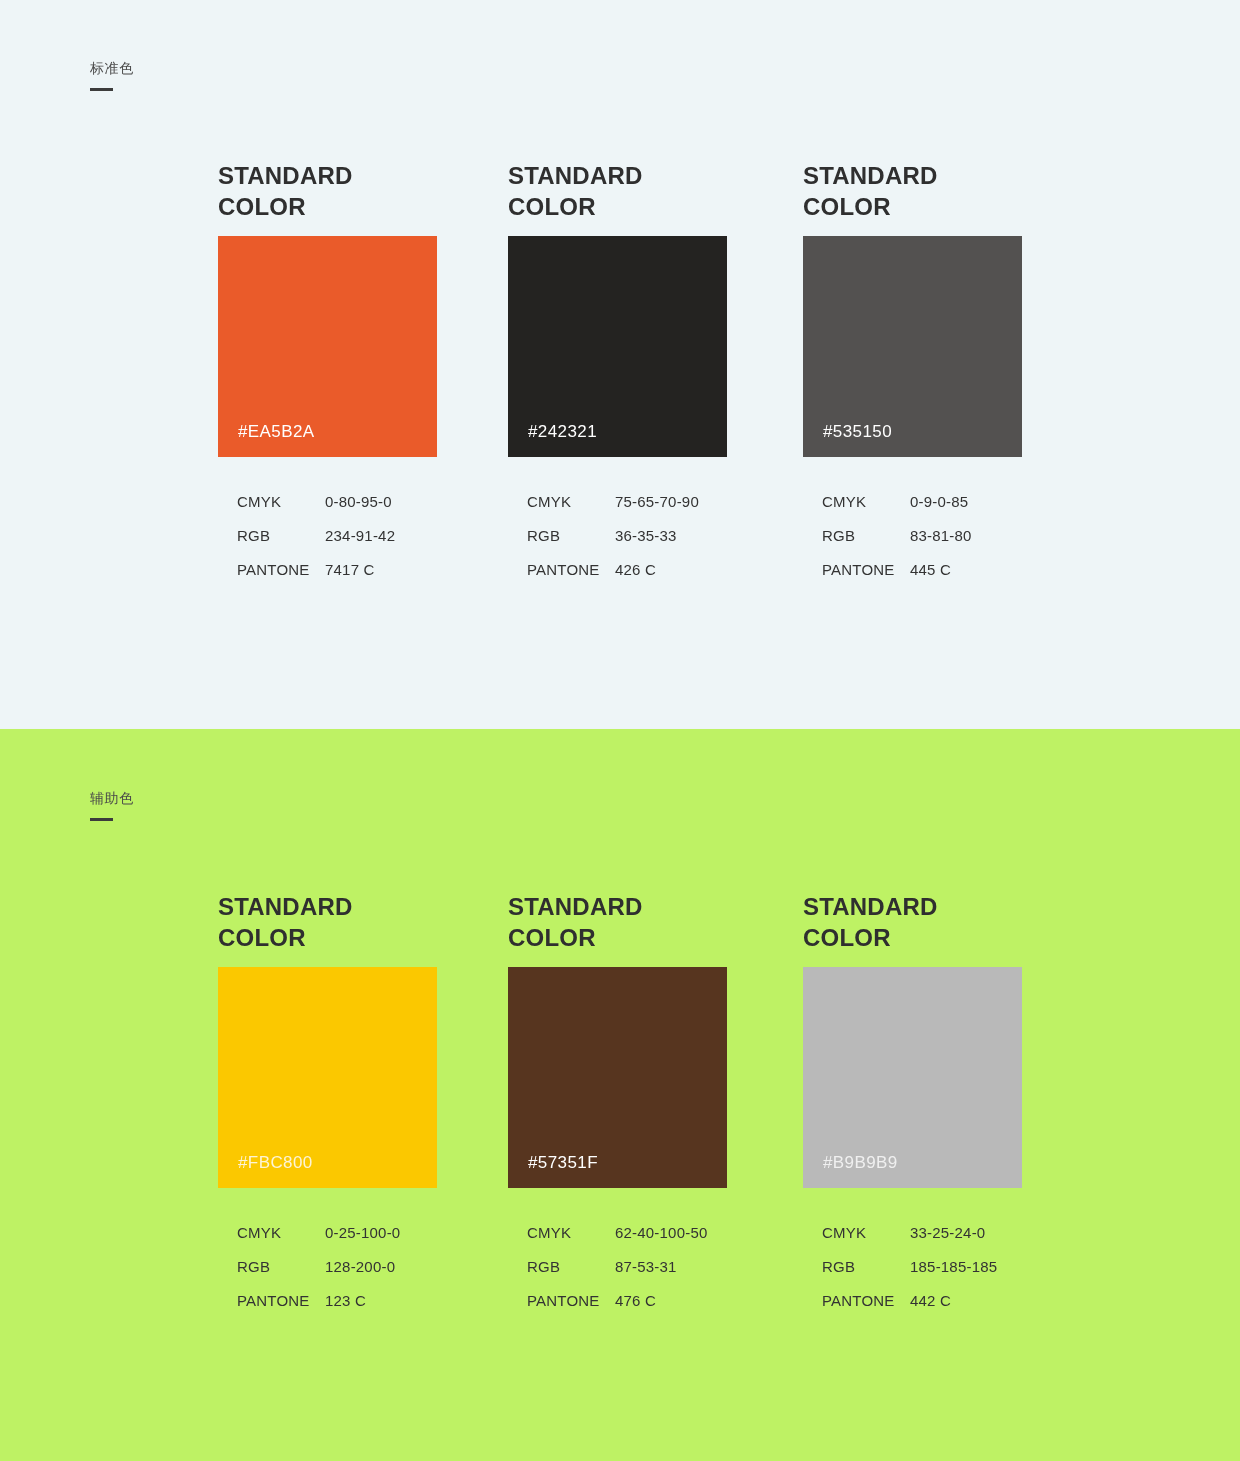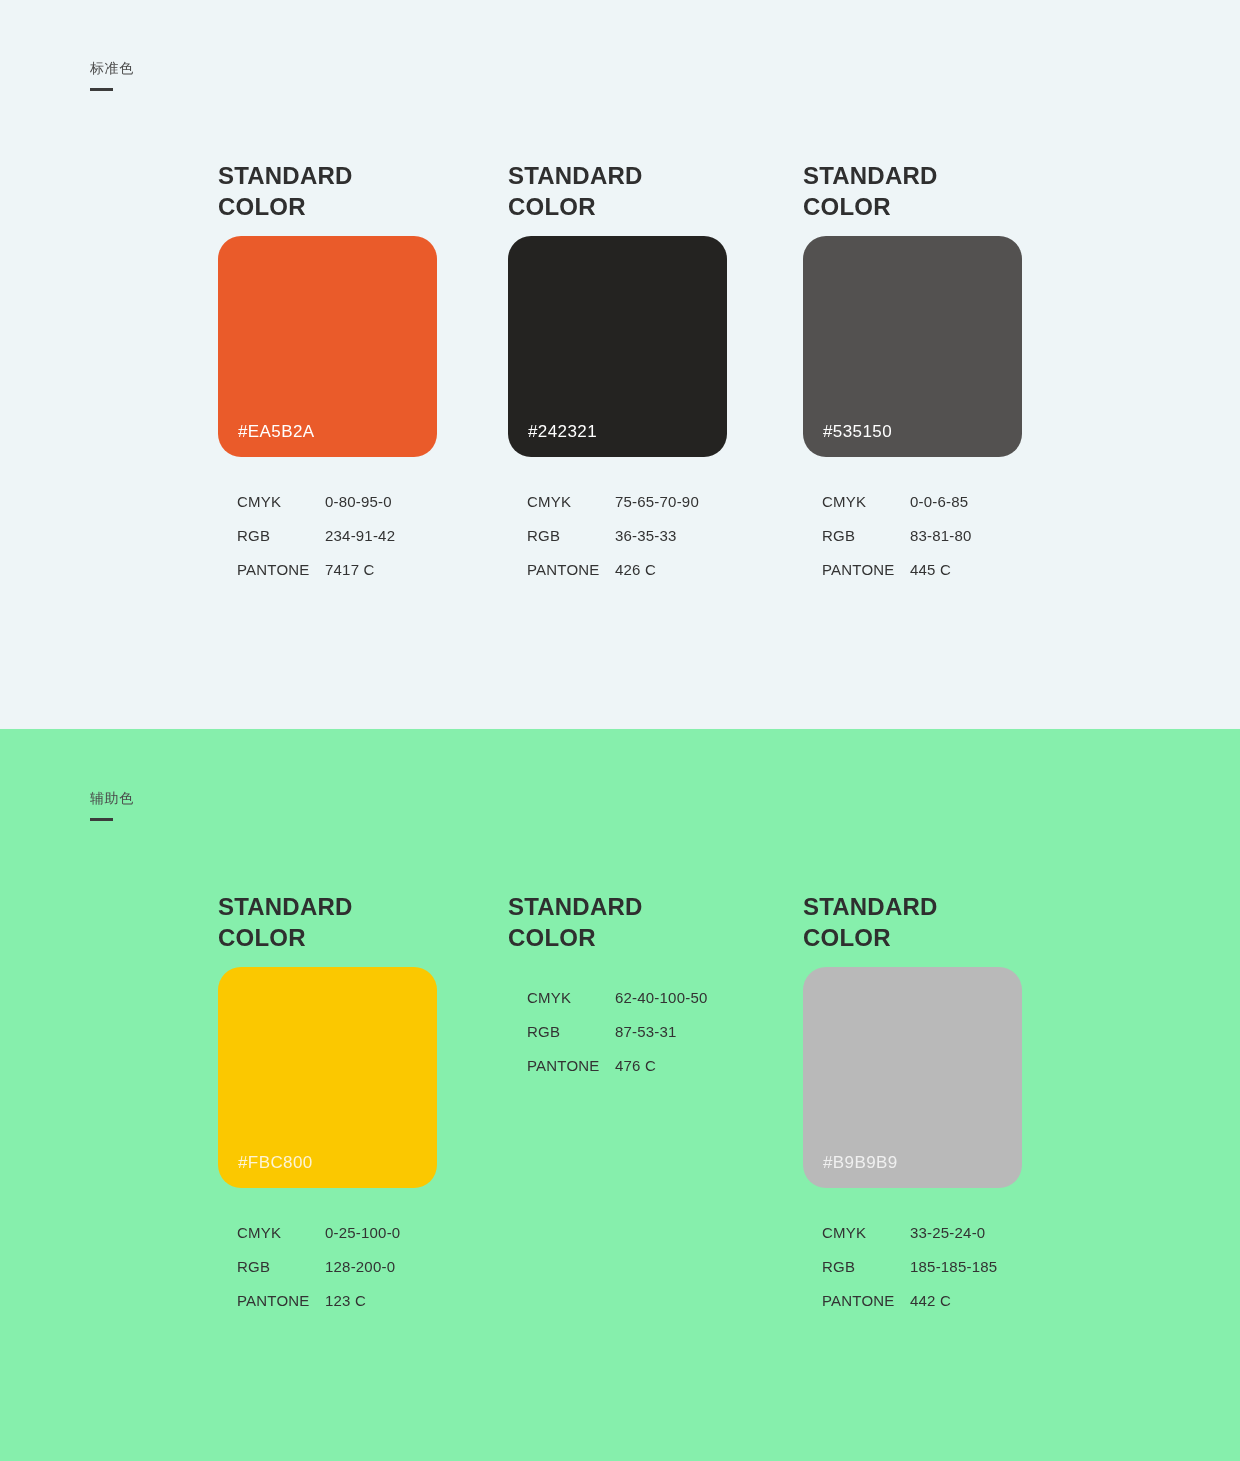--- a/index.html
+++ b/index.html
@@ -28,21 +28,21 @@
     width: 1240px;
     background: #eef5f7;
   }
   .section--primary {
     top: 0;
     height: 728px;
   }
   .section--secondary {
     top: 729px;
     height: 732px;
-    background: #86efac;
+    background: #bef264;
   }
 
   
   .section-head {
     position: absolute;
     left: 90px;
   }
   .section--primary .section-head { top: 59px; }
   .section--secondary .section-head { top: 789px; }
 
@@ -87,21 +87,20 @@
     letter-spacing: 0.2px;
     white-space: pre-line;
     margin: 0 0 14px 0;
   }
 
   .swatch {
     position: relative;
     width: 219px;
     height: 221px;
     box-sizing: border-box;
-    border-radius: 23px;
   }
   .swatch__hex {
     position: absolute;
     left: 20px;
     bottom: 15px;
     font-size: 17px;
     line-height: 20px;
     letter-spacing: 0.4px;
     color: #ffffff;
   }
@@ -194,21 +193,21 @@
 
       <div class="card">
         <div class="card__title">STANDARD
 COLOR</div>
         <div class="swatch" style="background: rgb(83, 81, 80);">
           <span class="swatch__hex" style="color: rgb(255, 255, 255);">#535150</span>
         </div>
         <div class="specs">
           <div class="spec-row">
             <span class="spec-row__label">CMYK</span>
-            <span class="spec-row__value">0-0-6-85</span>
+            <span class="spec-row__value">0-9-0-85</span>
           </div>
           <div class="spec-row">
             <span class="spec-row__label">RGB</span>
             <span class="spec-row__value">83-81-80</span>
           </div>
           <div class="spec-row">
             <span class="spec-row__label">PANTONE</span>
             <span class="spec-row__value">445  C</span>
           </div>
         </div>
@@ -244,20 +243,23 @@
           <div class="spec-row">
             <span class="spec-row__label">PANTONE</span>
             <span class="spec-row__value">123  C</span>
           </div>
         </div>
       </div>
 
       <div class="card">
         <div class="card__title">STANDARD
 COLOR</div>
+        <div class="swatch" style="background: rgb(87, 53, 31);">
+          <span class="swatch__hex" style="color: rgb(255, 255, 255);">#57351F</span>
+        </div>
         <div class="specs">
           <div class="spec-row">
             <span class="spec-row__label">CMYK</span>
             <span class="spec-row__value">62-40-100-50</span>
           </div>
           <div class="spec-row">
             <span class="spec-row__label">RGB</span>
             <span class="spec-row__value">87-53-31</span>
           </div>
           <div class="spec-row">

